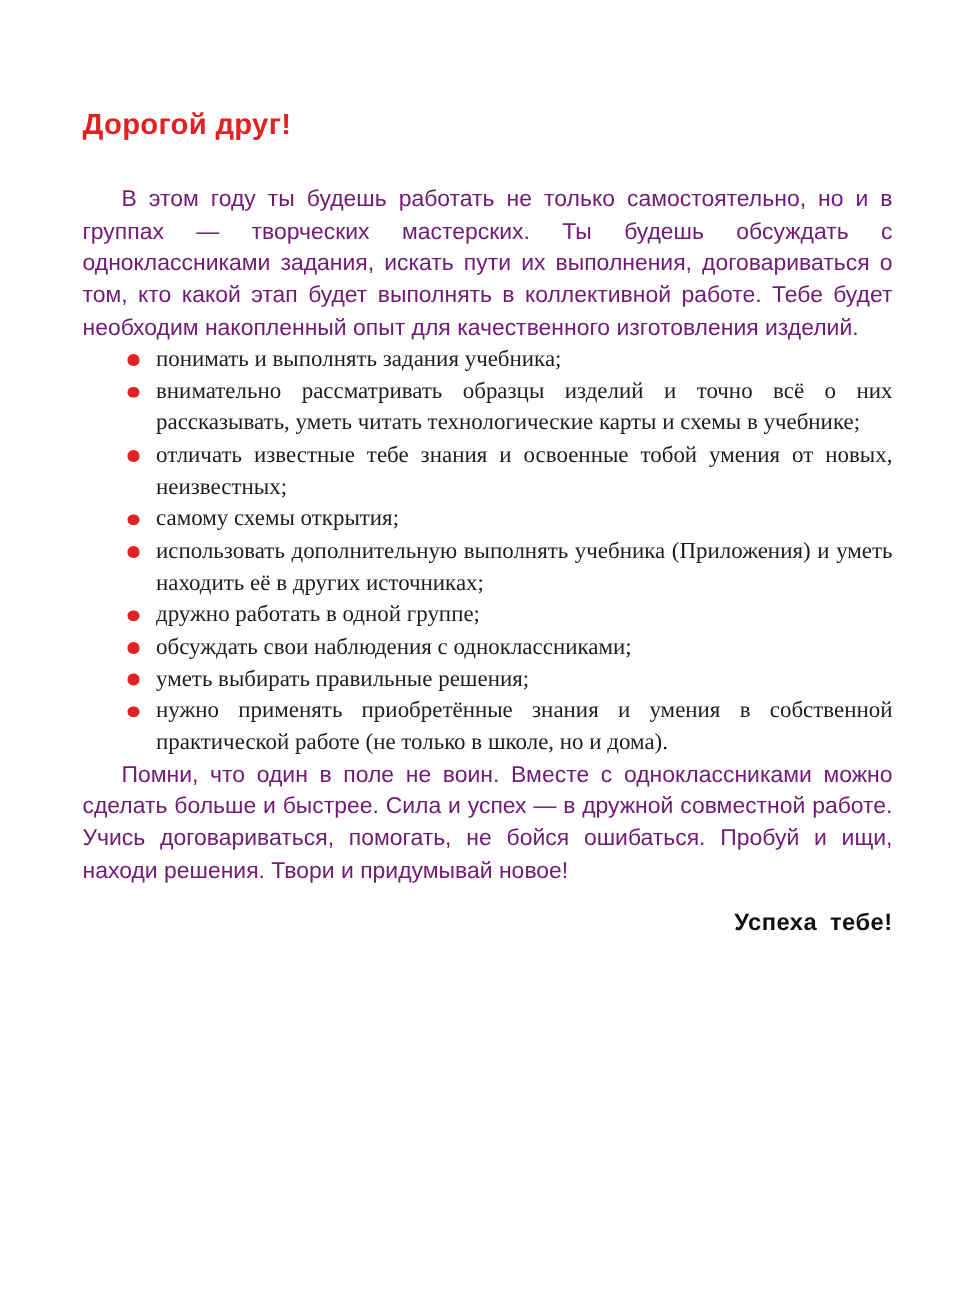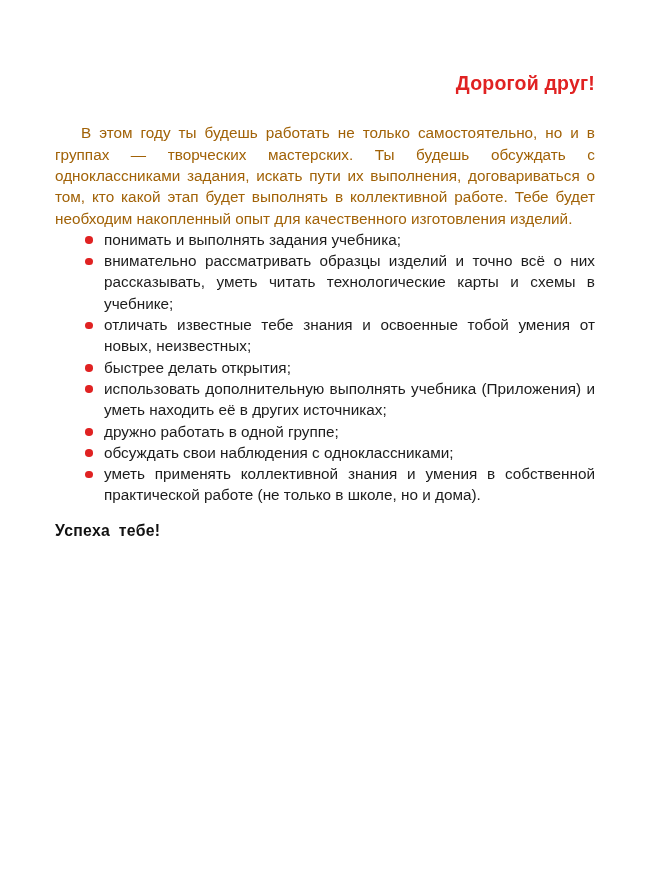--- a/index.html
+++ b/index.html
@@ -27,40 +27,40 @@
 
   .content {
     position: absolute;
     left: 55px;
     top: 0;
     width: 540px;
   }
 
   
   .doc-title {
-    text-align: right;
+    text-align: left;
     color: #e02222;
     font-weight: bold;
     font-size: 19.5px;
     letter-spacing: 0.2px;
     margin: 0;
     padding-top: 72px;
     line-height: 1.2;
   }
 
   
   .para {
     margin: 0;
     font-size: 15.3px;
     line-height: 21.3px;
     text-align: justify;
     text-justify: inter-word;
     text-indent: 26px;
     hyphens: manual;
-    color: #a16207;
+    color: #701a75;
   }
 
   .para.first {
     margin-top: 27px;
   }
 
   .para.lead-in {
     margin-top: 0px;
   }
 
@@ -92,25 +92,26 @@
     top: 7.5px;
     width: 7.5px;
     height: 7.5px;
     border-radius: 50%;
     background: #e02222;
     display: block;
   }
 
   .bullet-item .txt {
     display: block;
+    font-family: Liberation Serif, serif;
   }
 
   
   .closing-line {
-    text-align: left;
+    text-align: right;
     font-weight: bold;
     font-size: 15.8px;
     color: #111111;
     margin: 0;
     padding-top: 16px;
     letter-spacing: 0.3px;
     word-spacing: 4px;
   }
 </style>
 </head>
@@ -132,37 +133,42 @@
       <li class="bullet-item">
         <span class="bullet-dot"></span>
         <span class="txt">внимательно рассматривать образцы изделий и точно всё о них рассказывать, уметь читать технологические карты и схемы в учебнике;</span>
       </li>
       <li class="bullet-item">
         <span class="bullet-dot"></span>
         <span class="txt">отличать известные тебе знания и освоенные тобой умения от новых, неизвестных;</span>
       </li>
       <li class="bullet-item">
         <span class="bullet-dot"></span>
-        <span class="txt">быстрее делать открытия;</span>
+        <span class="txt">самому схемы открытия;</span>
       </li>
       <li class="bullet-item">
         <span class="bullet-dot"></span>
         <span class="txt">использовать дополнительную выполнять учебника (Приложения) и уметь находить её в других источниках;</span>
       </li>
       <li class="bullet-item">
         <span class="bullet-dot"></span>
         <span class="txt">дружно работать в одной группе;</span>
       </li>
       <li class="bullet-item">
         <span class="bullet-dot"></span>
         <span class="txt">обсуждать свои наблюдения с одноклассниками;</span>
       </li>
       <li class="bullet-item">
         <span class="bullet-dot"></span>
-        <span class="txt">уметь применять коллективной знания и умения в собственной практической работе (не только в школе, но и дома).</span>
+        <span class="txt">уметь выбирать правильные решения;</span>
+      </li>
+      <li class="bullet-item">
+        <span class="bullet-dot"></span>
+        <span class="txt">нужно применять приобретённые знания и умения в собственной практической работе (не только в школе, но и дома).</span>
       </li>
     </ul>
 
+    <p class="para closing">Помни, что один в поле не воин. Вместе с одноклассниками можно сделать больше и быстрее. Сила и успех — в дружной совместной работе. Учись договариваться, помогать, не бойся ошибаться. Пробуй и ищи, находи решения. Твори и придумывай новое!</p>
 
     <p class="closing-line">Успеха  тебе!</p>
 
   </div>
 </div>
 
 </body></html>

